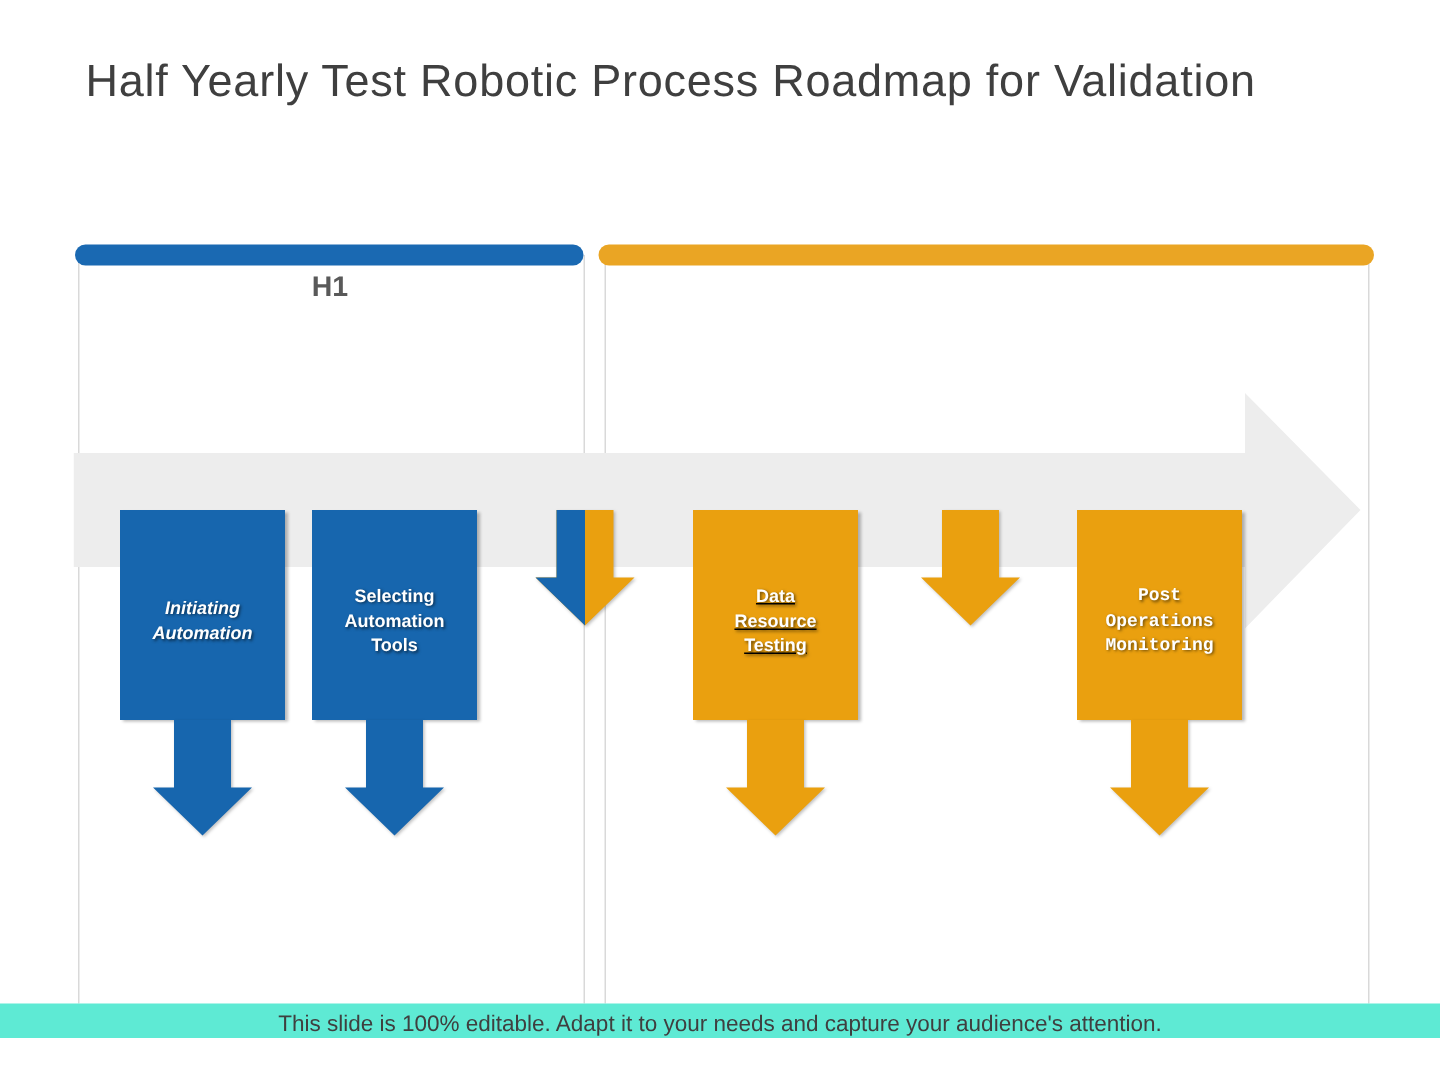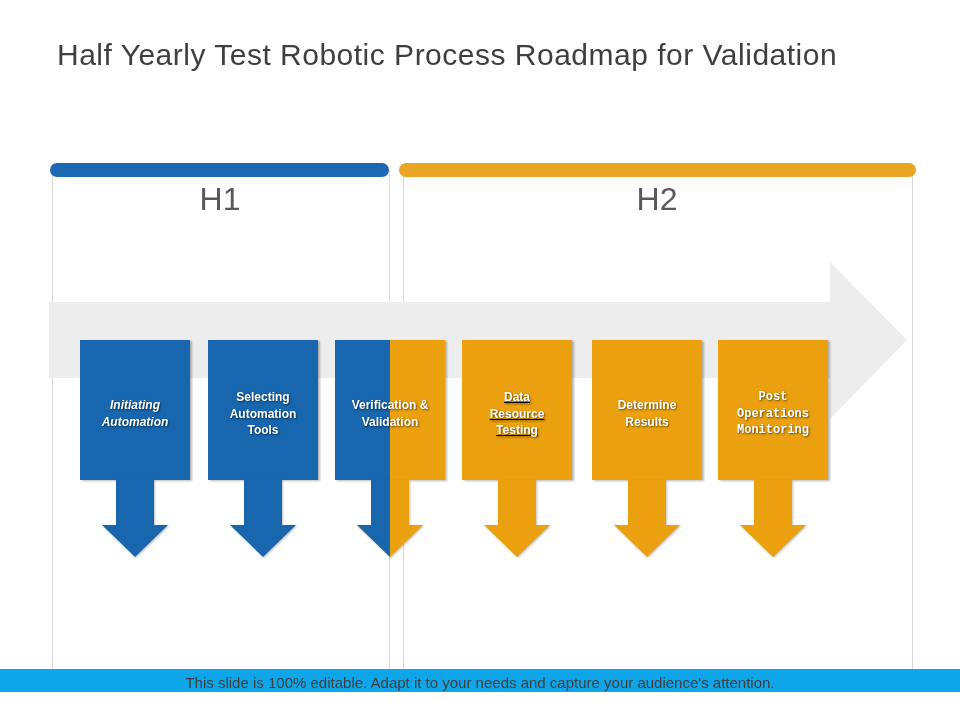--- a/index.html
+++ b/index.html
@@ -20,21 +20,21 @@
   }
   .col.h1{left:52px;width:336px;}
   .col.h2{left:403px;width:508px;}
   .bar{
     position:absolute;top:163px;height:14px;border-radius:7px;z-index:3;
   }
   .bar.h1{left:50px;width:339px;background:#1A69B2;}
   .bar.h2{left:399px;width:517px;background:#EAA524;}
   .col-label{
     position:absolute;top:181px;height:34px;text-align:center;
-    font-size:32px;font-weight:400;color:#595959;z-index:3;
+    font-size:19px;font-weight:700;color:#595959;z-index:3;
   }
   .col-label.h1{left:52px;width:336px;}
   .col-label.h2{left:403px;width:508px;}
   
   .big-arrow{position:absolute;left:49px;top:262px;z-index:1;}
   
   .milestone{position:absolute;top:340px;width:110px;z-index:4;}
   .m-box{
     width:110px;height:140px;display:flex;align-items:center;justify-content:center;
     box-shadow:2px 1px 2px rgba(0,0,0,0.28);
@@ -47,38 +47,37 @@
     font-size:12px;font-weight:700;line-height:1.4;
     text-shadow:1px 1px 2px rgba(0,0,0,0.55);
     padding:0 4px;margin-top:8px;
   }
   .m-arrow{display:block;margin-top:0;filter:drop-shadow(1px 1px 1px rgba(0,0,0,0.25));}
   .ms1{left:80px;font-style:italic;} .ms2{left:208px;} .ms3{left:335px;}
   .ms4{left:462px;text-decoration:underline;} .ms5{left:592px;} .ms6{left:718px;font-family:Liberation Mono, monospace;}
   
   .footer{
     position:absolute;left:0;top:669px;width:960px;height:26px;
-    background:#0ea5e9;z-index:5;
+    background:#5eead4;z-index:5;
     display:flex;align-items:center;justify-content:center;
     font-size:15px;color:#3f3f3f;
   }
 </style>
 </head>
 <body>
 
 <div id="slide">
 
   <div class="title">Half Yearly Test Robotic Process Roadmap for Validation</div>
 
   <div class="col h1"></div>
   <div class="col h2"></div>
   <div class="bar h1"></div>
   <div class="bar h2"></div>
   <div class="col-label h1">H1</div>
-  <div class="col-label h2">H2</div>
 
   <svg class="big-arrow" width="860" height="158" viewBox="0 0 860 158">
     <polygon points="0,40 781,40 781,0 858,78 781,157 781,116 0,116" fill="#EDEDED"></polygon>
   </svg>
 
   <div class="milestone ms1">
     <div class="m-box blue">
       <div class="m-label">Initiating
 Automation</div>
     </div>
@@ -92,24 +91,20 @@
       <div class="m-label">Selecting
 Automation
 Tools</div>
     </div>
     <svg class="m-arrow" width="110" height="78" viewBox="0 0 110 78">
       <polygon points="36,0 74,0 74,45 88,45 55,77 22,45 36,45" fill="#1766AE"></polygon>
     </svg>
   </div>
 
   <div class="milestone ms3">
-    <div class="m-box split">
-      <div class="m-label">Verification &amp;
-Validation</div>
-    </div>
     <svg class="m-arrow" width="110" height="78" viewBox="0 0 110 78">
       <defs>
           <clipPath id="halfL">
             <rect x="0" y="0" width="55" height="78"></rect>
           </clipPath>
         </defs>
       <polygon points="36,0 74,0 74,45 88,45 55,77 22,45 36,45" fill="#EAA00F"></polygon>
       <polygon points="36,0 74,0 74,45 88,45 55,77 22,45 36,45" fill="#1766AE" clip-path="url(#halfL)"></polygon>
     </svg>
   </div>
@@ -119,24 +114,20 @@
       <div class="m-label">Data
 Resource
 Testing</div>
     </div>
     <svg class="m-arrow" width="110" height="78" viewBox="0 0 110 78">
       <polygon points="36,0 74,0 74,45 88,45 55,77 22,45 36,45" fill="#EAA00F"></polygon>
     </svg>
   </div>
 
   <div class="milestone ms5">
-    <div class="m-box orange">
-      <div class="m-label">Determine
-Results</div>
-    </div>
     <svg class="m-arrow" width="110" height="78" viewBox="0 0 110 78">
       <polygon points="36,0 74,0 74,45 88,45 55,77 22,45 36,45" fill="#EAA00F"></polygon>
     </svg>
   </div>
 
   <div class="milestone ms6">
     <div class="m-box orange">
       <div class="m-label">Post Operations
 Monitoring</div>
     </div>

